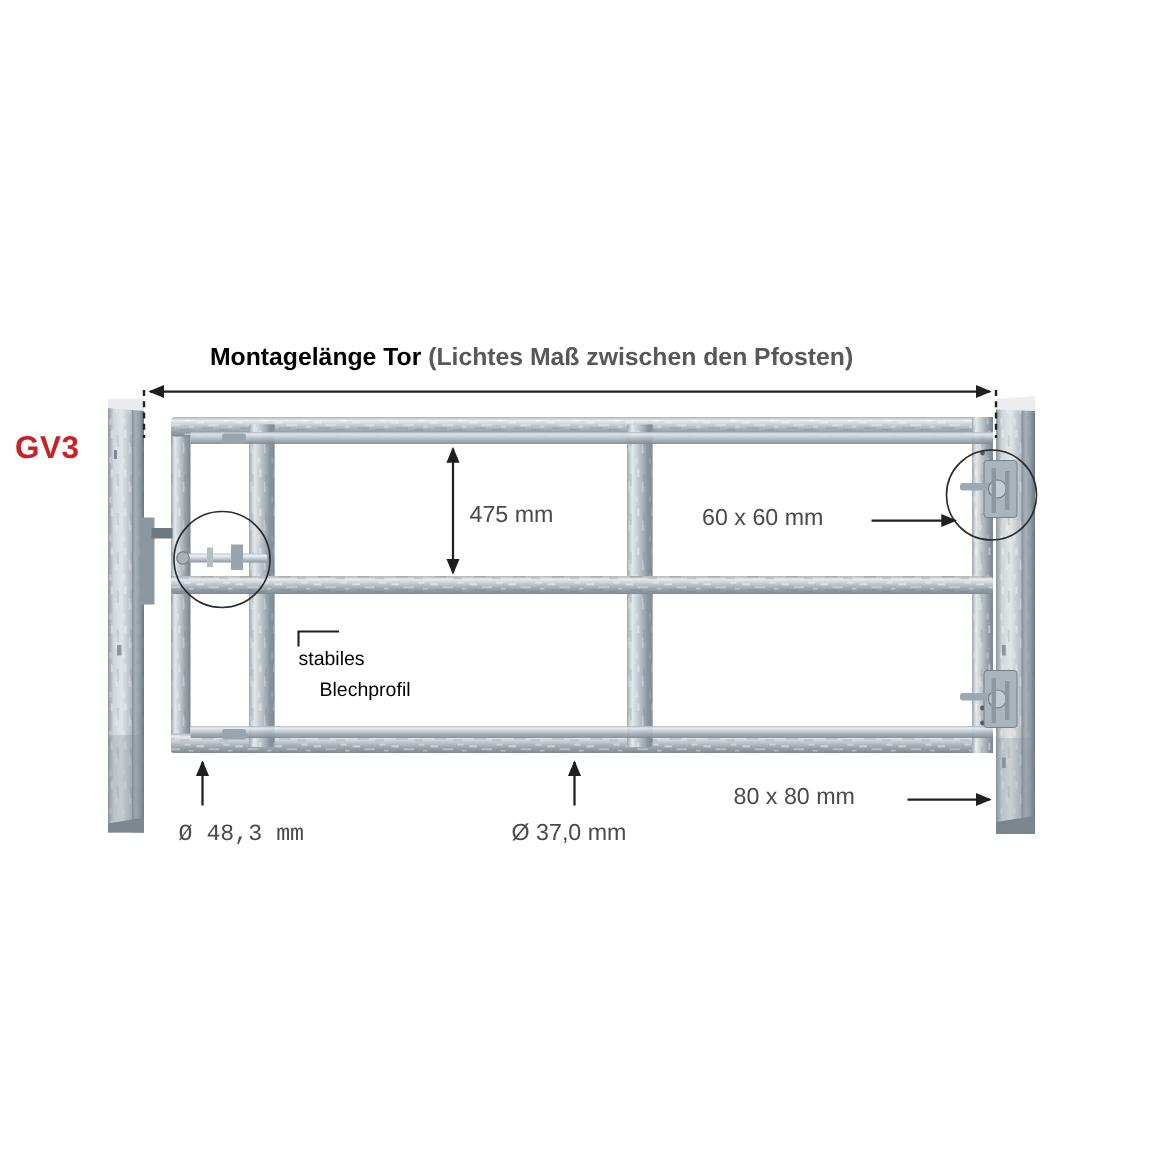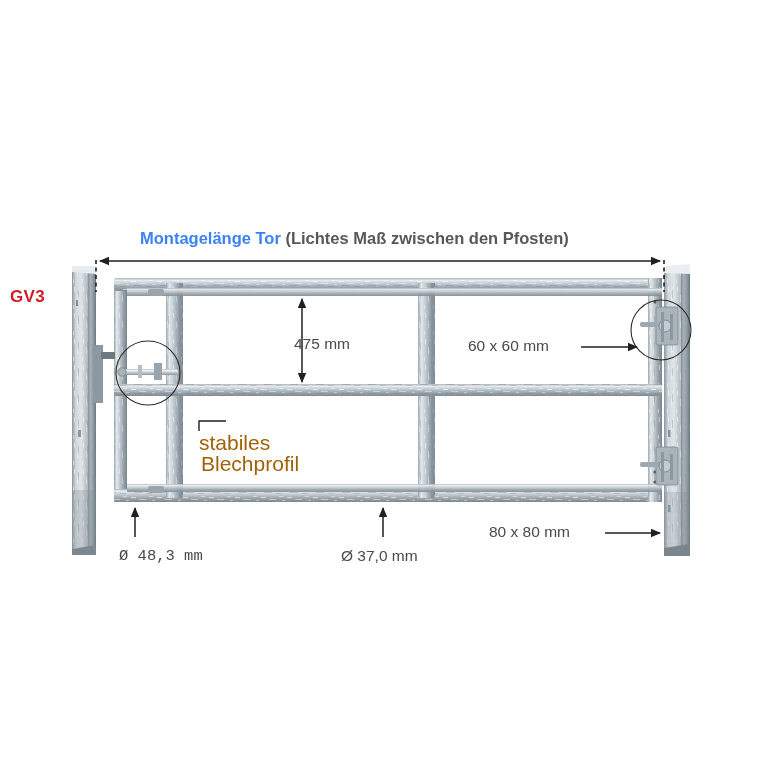--- a/index.html
+++ b/index.html
@@ -26,37 +26,37 @@
   #title-wrap {
     position: absolute;
     left: 140px;
     top: 229px;
     font-size: 16.5px;
     white-space: nowrap;
     color: #3c3c3c;
   }
   #title-bold {
     font-weight: bold;
-    color: #3b82f6;
+    color: #000000;
   }
   #title-rest {
     font-weight: bold;
     color: #58585a;
   }
   #gv3-label {
     position: absolute;
     left: 10px;
     top: 287px;
-    font-size: 17px;
+    font-size: 21px;
     font-weight: bold;
     color: #cc2027;
     letter-spacing: 0.3px;
   }
   .dim-text { font-size: 15.5px; color: #4a4a4a; }
-  .note-text { font-size: 21px; color: #a16207; }
+  .note-text { font-size: 13px; color: #000000; }
 
   
   #art {
     position: absolute;
     left: 0; top: 0;
     width: 768px; height: 768px;
   }
 </style>
 </head>
 <body>
@@ -251,26 +251,26 @@
       <line x1="302" y1="299" x2="302" y2="382" stroke="#1f1f1f" stroke-width="1.5" marker-start="url(#arrL)" marker-end="url(#arrR)"></line>
     </g>
 
     <line x1="581" y1="347" x2="637" y2="347" stroke="#1f1f1f" stroke-width="1.5" marker-end="url(#arrR)"></line>
     <line x1="605" y1="533" x2="660" y2="533" stroke="#1f1f1f" stroke-width="1.5" marker-end="url(#arrR)"></line>
     <line x1="135" y1="537" x2="135" y2="508" stroke="#1f1f1f" stroke-width="1.5" marker-end="url(#arrR)"></line>
     <line x1="383" y1="537" x2="383" y2="508" stroke="#1f1f1f" stroke-width="1.5" marker-end="url(#arrR)"></line>
     <path d="M199,431 L199,421 L226,421" fill="none" stroke="#1f1f1f" stroke-width="1.4"></path>
   </svg>
 
-  <div class="label dim-text" style="left:294px; top:335px;">475 mm</div>
+  <div class="label dim-text" style="left:313px; top:335px;">475 mm</div>
 
   <div class="label dim-text" style="left:468px; top:337px;">60 x 60 mm</div>
 
   <div class="label dim-text" style="left:489px; top:523px;">80 x 80 mm</div>
 
   <div class="label note-text" style="left:199px; top:431px;">stabiles</div>
-  <div class="label note-text" style="left:201px; top:452px;">Blechprofil</div>
+  <div class="label note-text" style="left:213px; top:452px;">Blechprofil</div>
 
   <div class="label dim-text" style="left:119px; top:547px;font-family:Liberation Mono, monospace;">Ø 48,3 mm</div>
 
   <div class="label dim-text" style="left:341px; top:547px;">Ø 37,0 mm</div>
 
 </div>
 
 </body></html>

